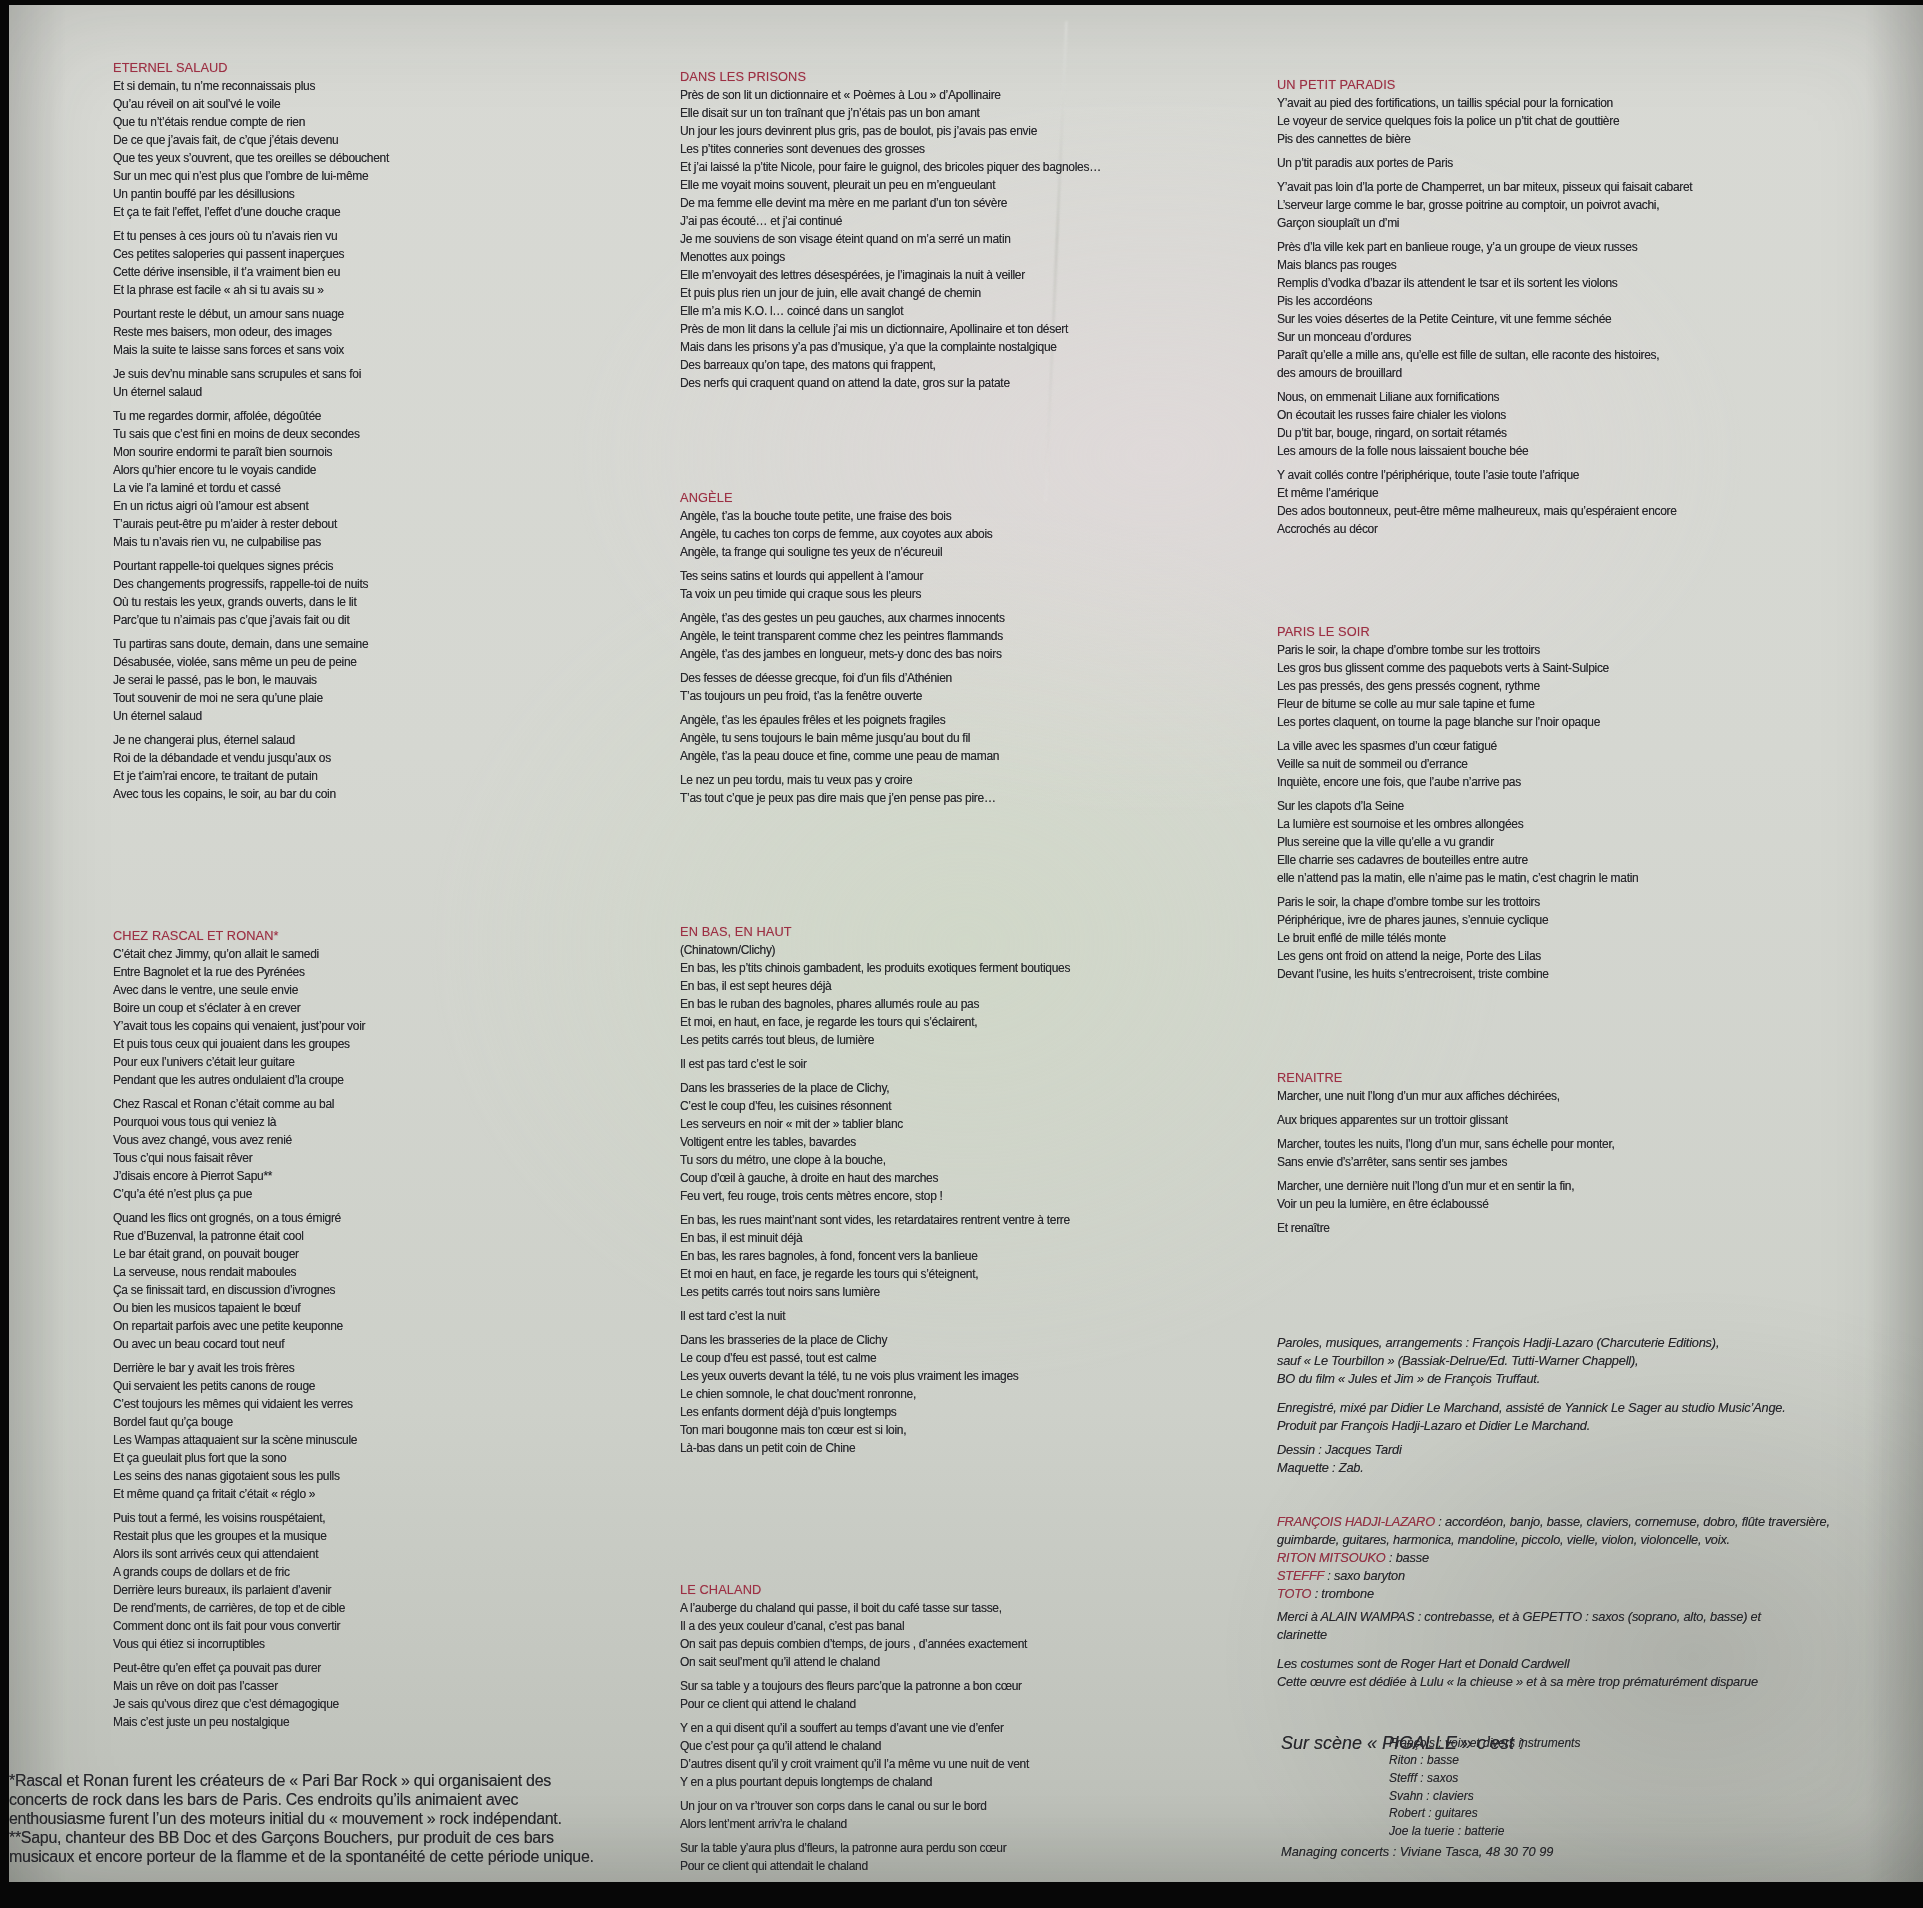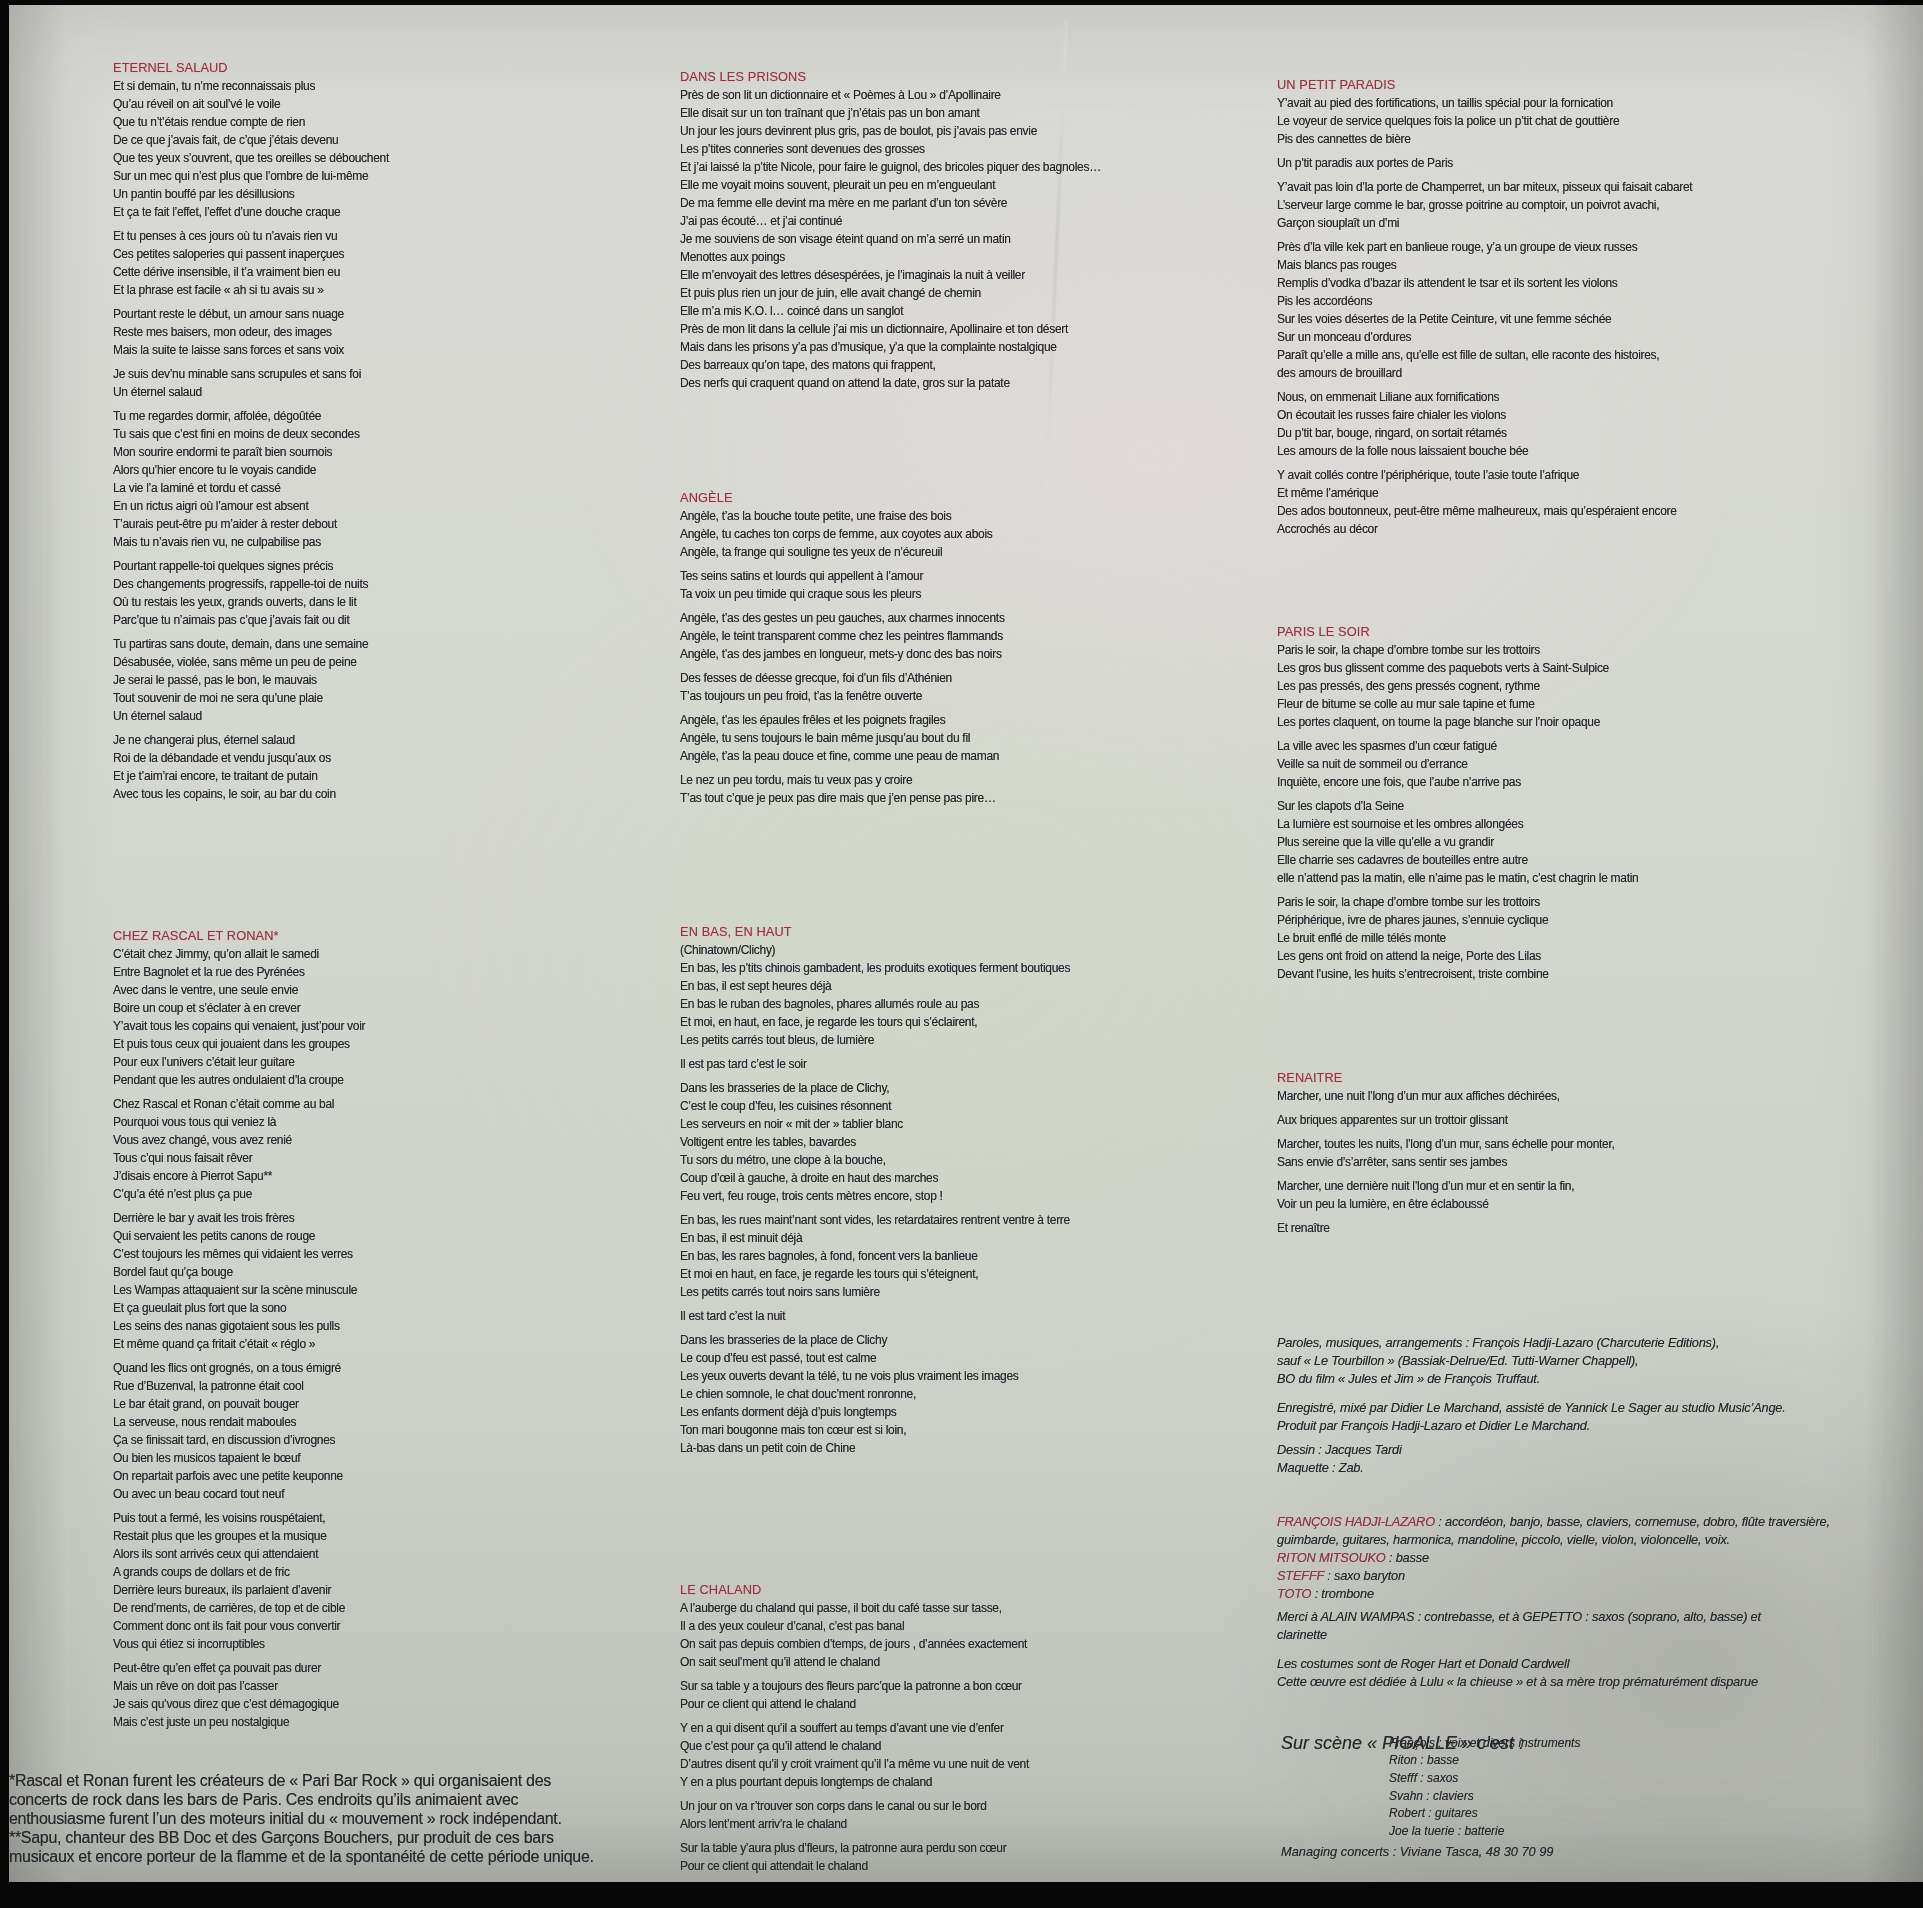--- a/index.html
+++ b/index.html
@@ -115,38 +115,38 @@
         </div>
         <div class="stanza">
           <div class="line">Chez Rascal et Ronan c’était comme au bal</div>
           <div class="line">Pourquoi vous tous qui veniez là</div>
           <div class="line">Vous avez changé, vous avez renié</div>
           <div class="line">Tous c’qui nous faisait rêver</div>
           <div class="line">J’disais encore à Pierrot Sapu**</div>
           <div class="line">C’qu’a été n’est plus ça pue</div>
         </div>
         <div class="stanza">
+          <div class="line">Quand les flics ont grognés, on a tous émigré</div>
+          <div class="line">Rue d’Buzenval, la patronne était cool</div>
+          <div class="line">Le bar était grand, on pouvait bouger</div>
+          <div class="line">La serveuse, nous rendait maboules</div>
+          <div class="line">Ça se finissait tard, en discussion d’ivrognes</div>
+          <div class="line">Ou bien les musicos tapaient le bœuf</div>
+          <div class="line">On repartait parfois avec une petite keuponne</div>
+          <div class="line">Ou avec un beau cocard tout neuf</div>
+        </div>
+        <div class="stanza">
           <div class="line">Derrière le bar y avait les trois frères</div>
           <div class="line">Qui servaient les petits canons de rouge</div>
           <div class="line">C’est toujours les mêmes qui vidaient les verres</div>
           <div class="line">Bordel faut qu’ça bouge</div>
           <div class="line">Les Wampas attaquaient sur la scène minuscule</div>
           <div class="line">Et ça gueulait plus fort que la sono</div>
           <div class="line">Les seins des nanas gigotaient sous les pulls</div>
           <div class="line">Et même quand ça fritait c’était « réglo »</div>
-        </div>
-        <div class="stanza">
-          <div class="line">Quand les flics ont grognés, on a tous émigré</div>
-          <div class="line">Rue d’Buzenval, la patronne était cool</div>
-          <div class="line">Le bar était grand, on pouvait bouger</div>
-          <div class="line">La serveuse, nous rendait maboules</div>
-          <div class="line">Ça se finissait tard, en discussion d’ivrognes</div>
-          <div class="line">Ou bien les musicos tapaient le bœuf</div>
-          <div class="line">On repartait parfois avec une petite keuponne</div>
-          <div class="line">Ou avec un beau cocard tout neuf</div>
         </div>
         <div class="stanza">
           <div class="line">Puis tout a fermé, les voisins rouspétaient,</div>
           <div class="line">Restait plus que les groupes et la musique</div>
           <div class="line">Alors ils sont arrivés ceux qui attendaient</div>
           <div class="line">A grands coups de dollars et de fric</div>
           <div class="line">Derrière leurs bureaux, ils parlaient d’avenir</div>
           <div class="line">De rend’ments, de carrières, de top et de cible</div>
           <div class="line">Comment donc ont ils fait pour vous convertir</div>
           <div class="line">Vous qui étiez si incorruptibles</div>

